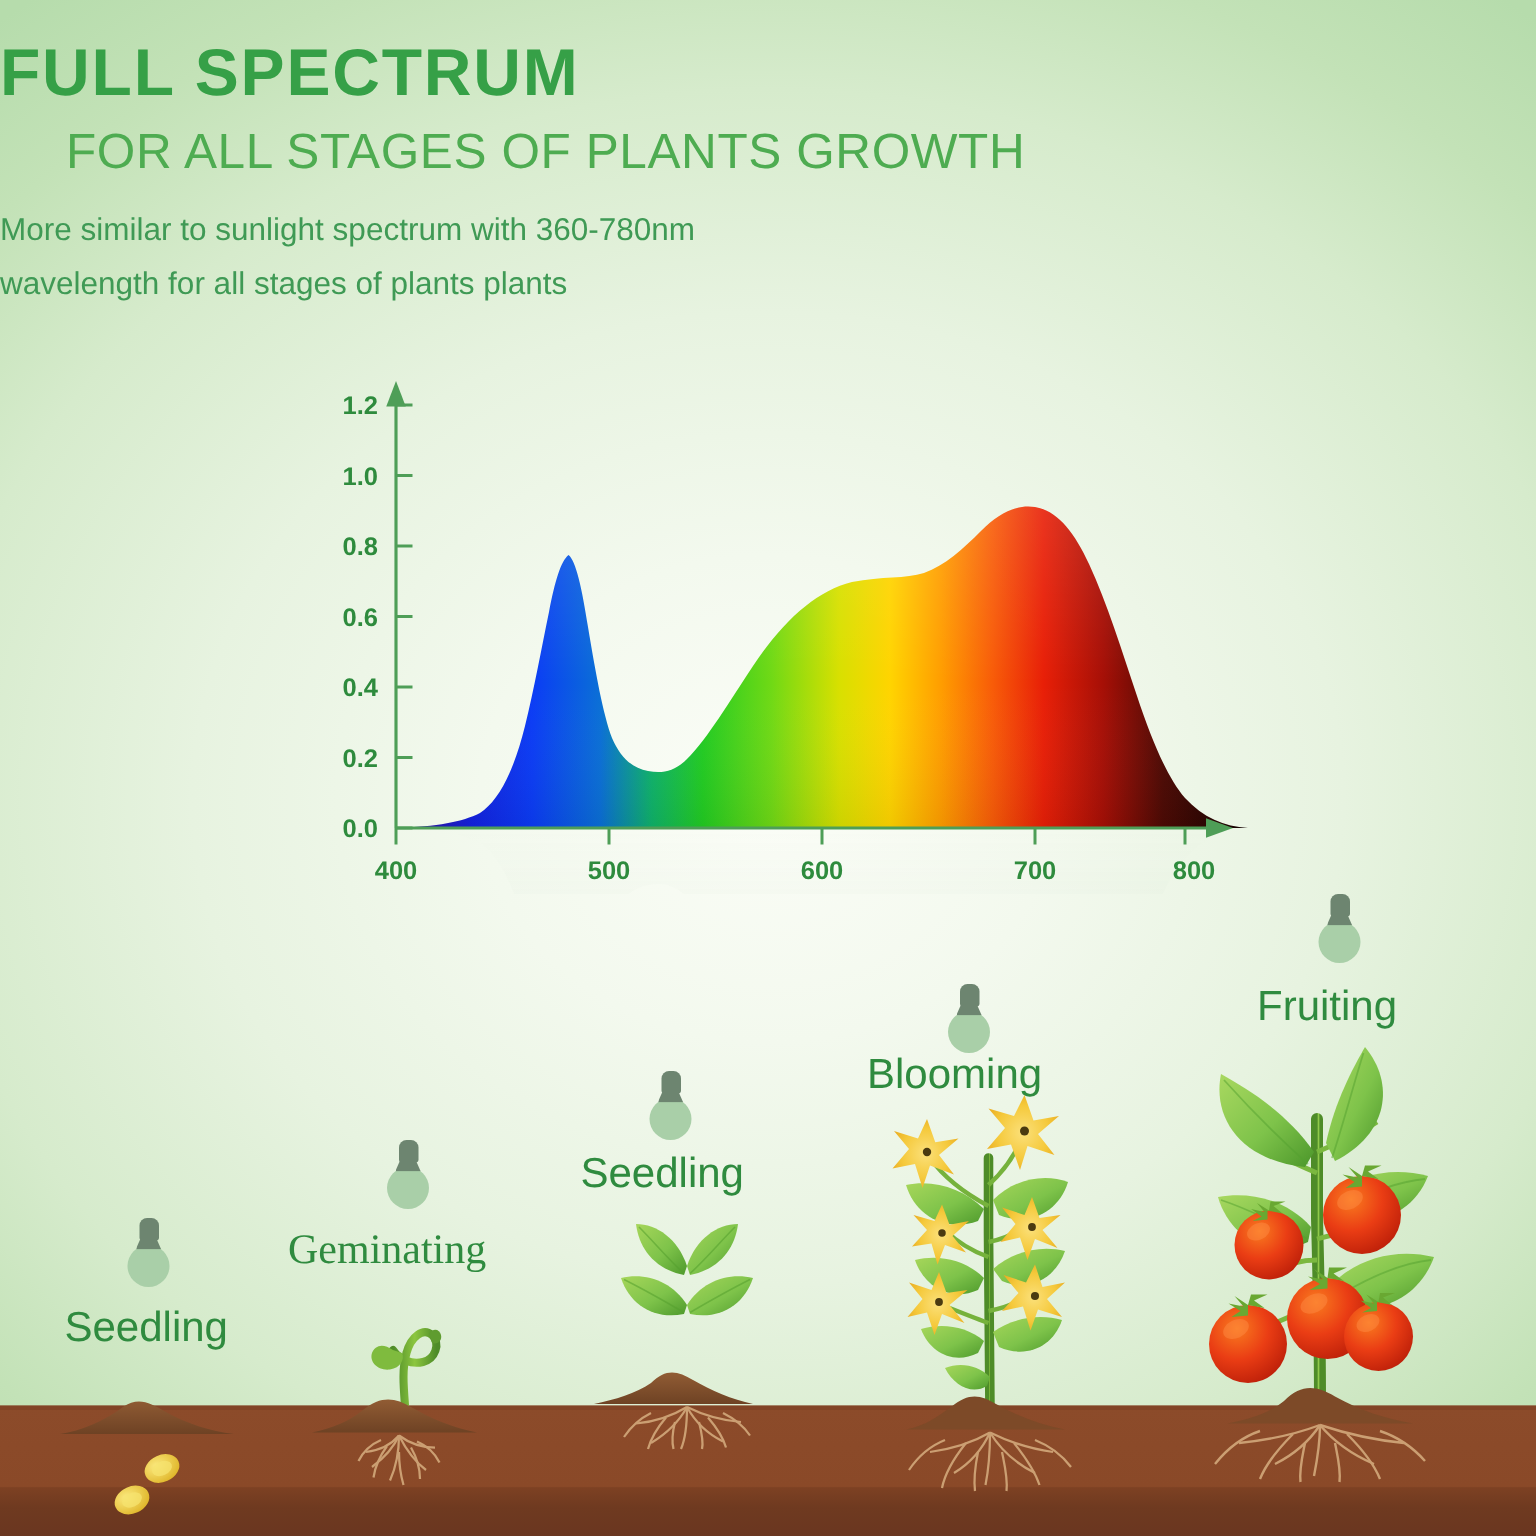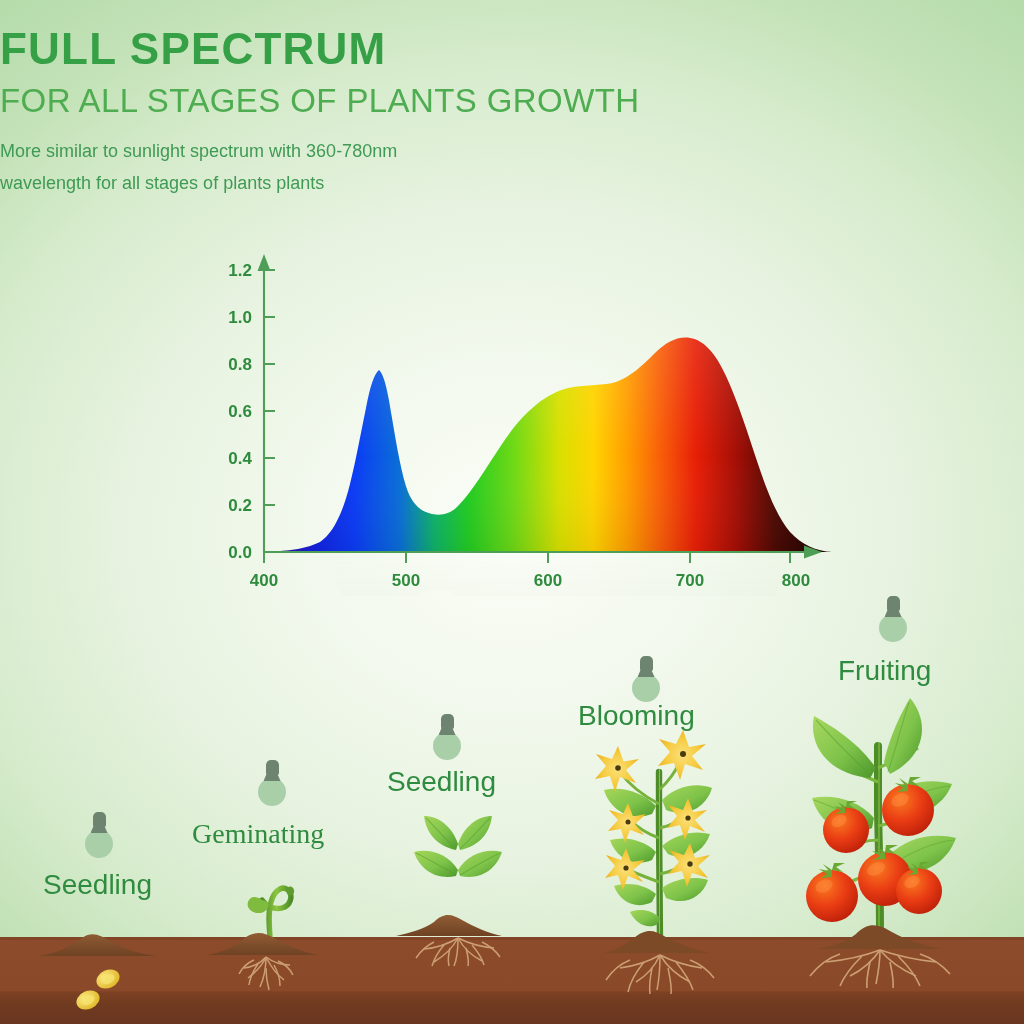--- a/index.html
+++ b/index.html
@@ -20,24 +20,24 @@
   }
 
   
   .hdr { position:absolute; left:0; right:0; top:26px; }
   .hdr-title {
     font-size:44px; font-weight:bold; color:#36a047;
     letter-spacing:1.2px; line-height:1.05;
   }
   .hdr-sub {
     font-size:33px; color:#4eac51; letter-spacing:.4px;
-    line-height:1.25; margin-top:8px; font-weight:400;
+    line-height:1.25; margin-top:8px; font-weight:400;margin-left:44px;
   }
   .hdr-desc {
-    font-size:18px; color:#3f9a55; line-height:1.62;
+    font-size:21px; color:#3f9a55; line-height:1.62;
     margin-top:16px; font-weight:400;
   }
 
   
   #chart { position:absolute; left:196px; top:248px; width:640px; height:345px; }
   #chart svg { display:block; width:640px; height:345px; overflow:visible; }
   .axis-lbl { fill:#2e8b3d; font-size:17px; font-weight:bold;
               font-family:"Liberation Sans", sans-serif; }
   .ax-line { stroke:#4e9e57; stroke-width:2.1; fill:none; }
   .ax-tick { stroke:#4e9e57; stroke-width:2; }

